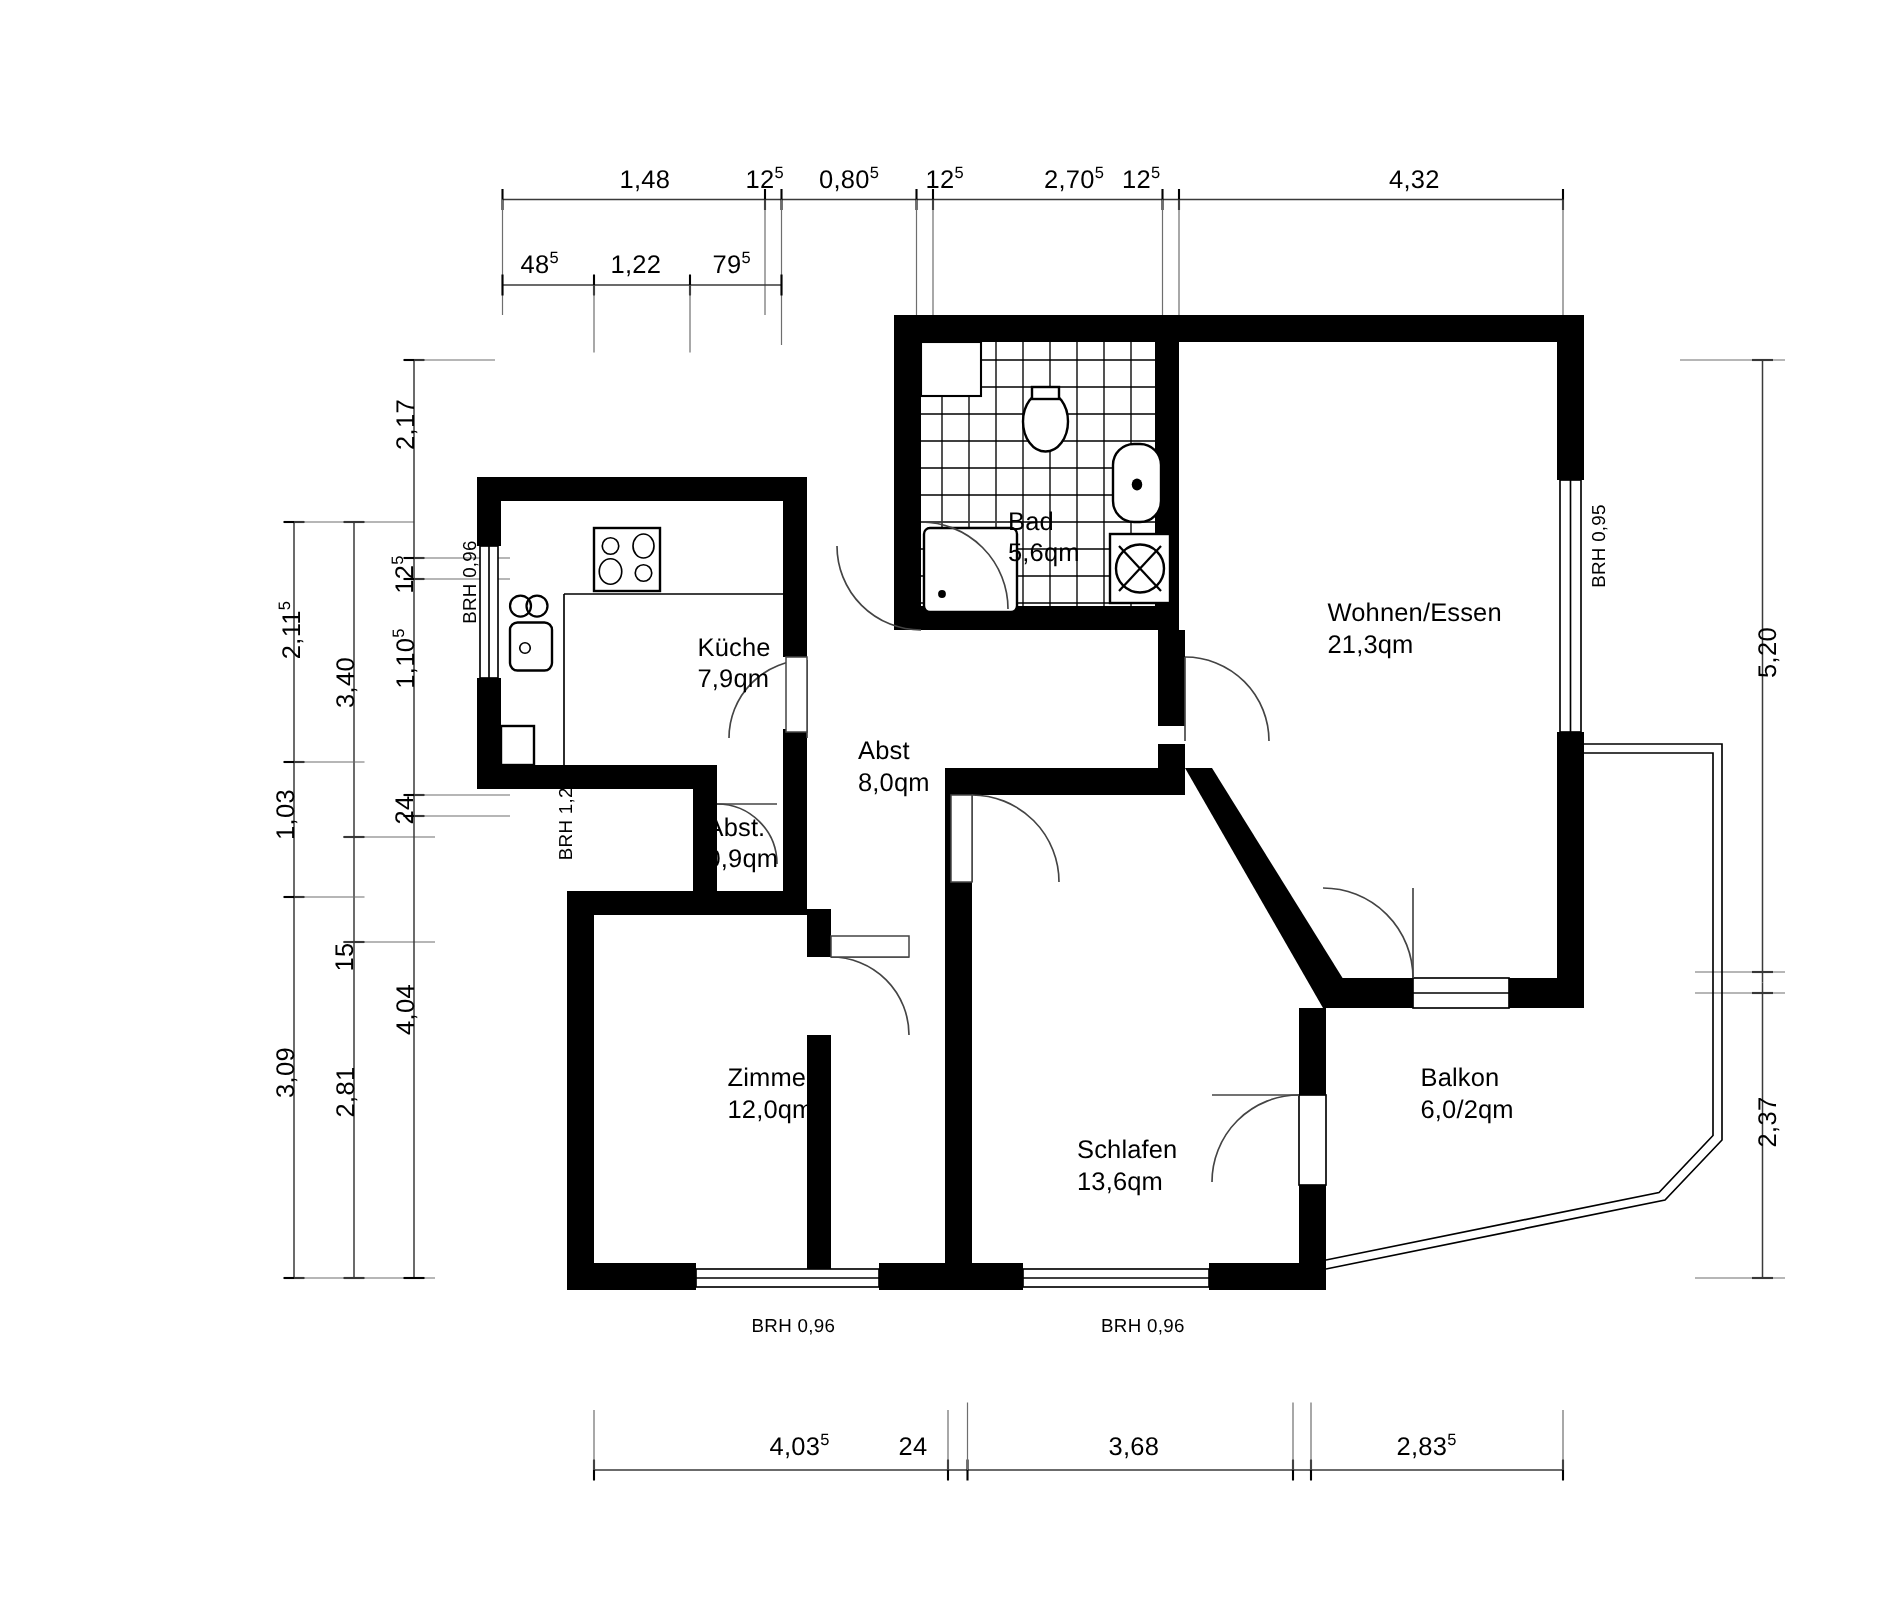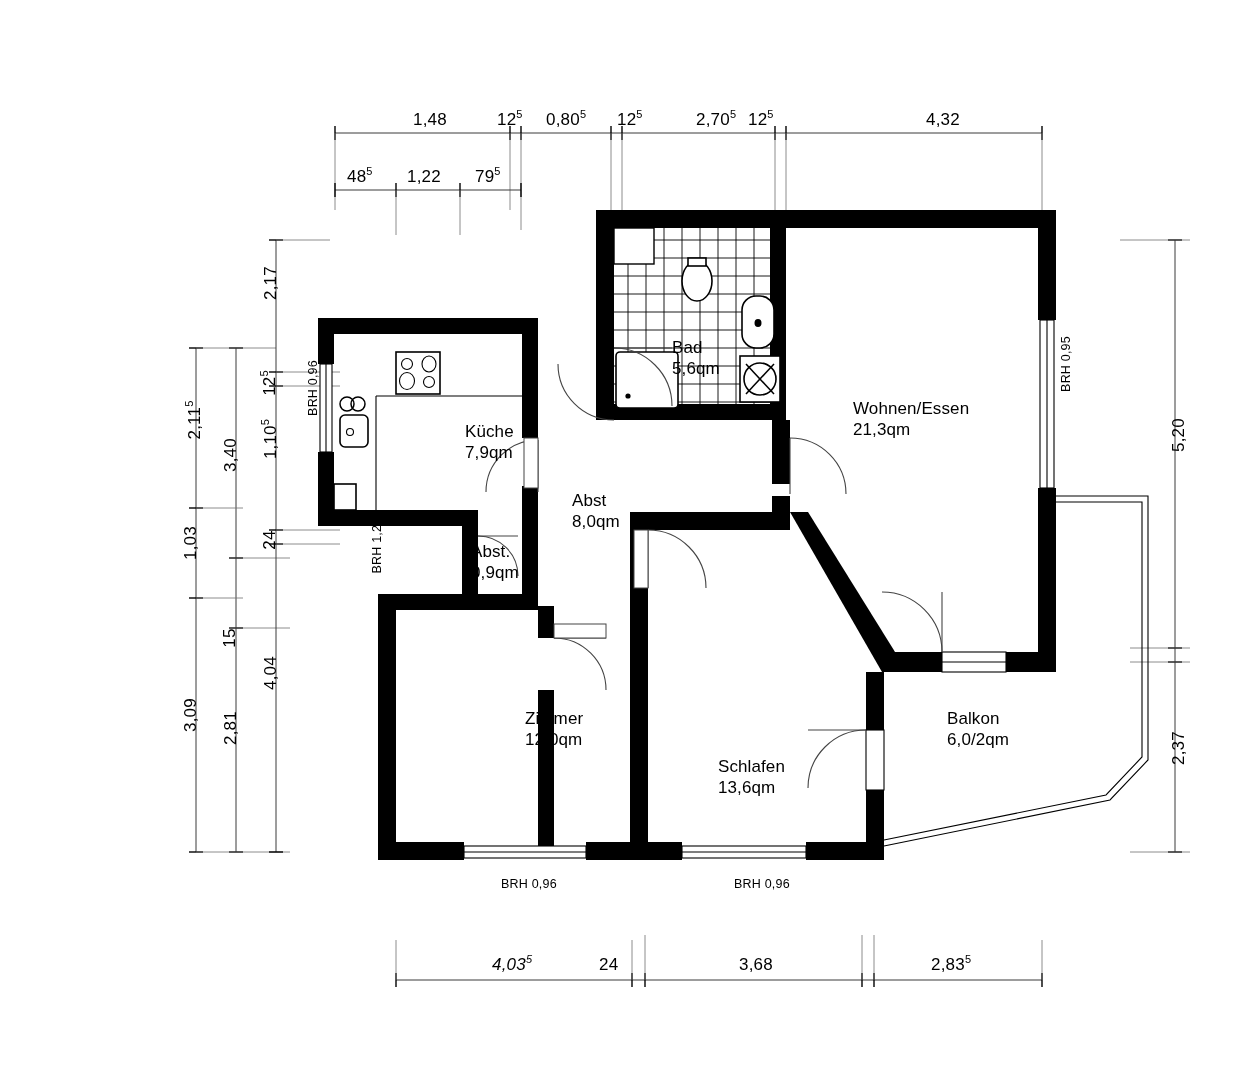--- a/index.html
+++ b/index.html
@@ -352,33 +352,33 @@
 </svg>
 
 <div class="lbl room" style="left:421px;top:421px;margin-left:44px;">
   <div>Küche</div>
   <div>7,9qm</div>
 </div>
 <div class="lbl room" style="left:672px;top:313px;margin-top:24px;">
   <div>Bad</div>
   <div>5,6qm</div>
 </div>
-<div class="lbl room" style="left:853px;top:398px;">
+<div class="lbl room" style="left:885px;top:398px;">
   <div>Wohnen/Essen</div>
   <div>21,3qm</div>
 </div>
 <div class="lbl room" style="left:572px;top:490px;">
   <div>Abst</div>
   <div>8,0qm</div>
 </div>
 <div class="lbl room" style="left:471px;top:541px;">
   <div>Abst.</div>
   <div>0,9qm</div>
 </div>
-<div class="lbl room" style="left:485px;top:708px;margin-left:40px;">
+<div class="lbl room" style="left:485px;top:708px;">
   <div>Zimmer</div>
   <div>12,0qm</div>
 </div>
 <div class="lbl room" style="left:718px;top:708px;margin-top:48px;">
   <div>Schlafen</div>
   <div>13,6qm</div>
 </div>
 <div class="lbl room" style="left:947px;top:708px;">
   <div>Balkon</div>
   <div>6,0/2qm</div>
@@ -409,21 +409,21 @@
 <div class="lbl dim" style="left:347px;top:167px;">
   <span>48</span><sup>5</sup>
 </div>
 <div class="lbl dim" style="left:407px;top:167px;">
   <span>1,22</span><sup></sup>
 </div>
 <div class="lbl dim" style="left:475px;top:167px;">
   <span>79</span><sup>5</sup>
 </div>
 
-<div class="lbl dim" style="left:492px;top:955px;font-style:italic;">
+<div class="lbl dim" style="left:513px;top:955px;">
   <span>4,03</span><sup>5</sup>
 </div>
 <div class="lbl dim" style="left:599px;top:955px;">
   <span>24</span><sup></sup>
 </div>
 <div class="lbl dim" style="left:739px;top:955px;">
   <span>3,68</span><sup></sup>
 </div>
 <div class="lbl dim" style="left:931px;top:955px;">
   <span>2,83</span><sup>5</sup>

